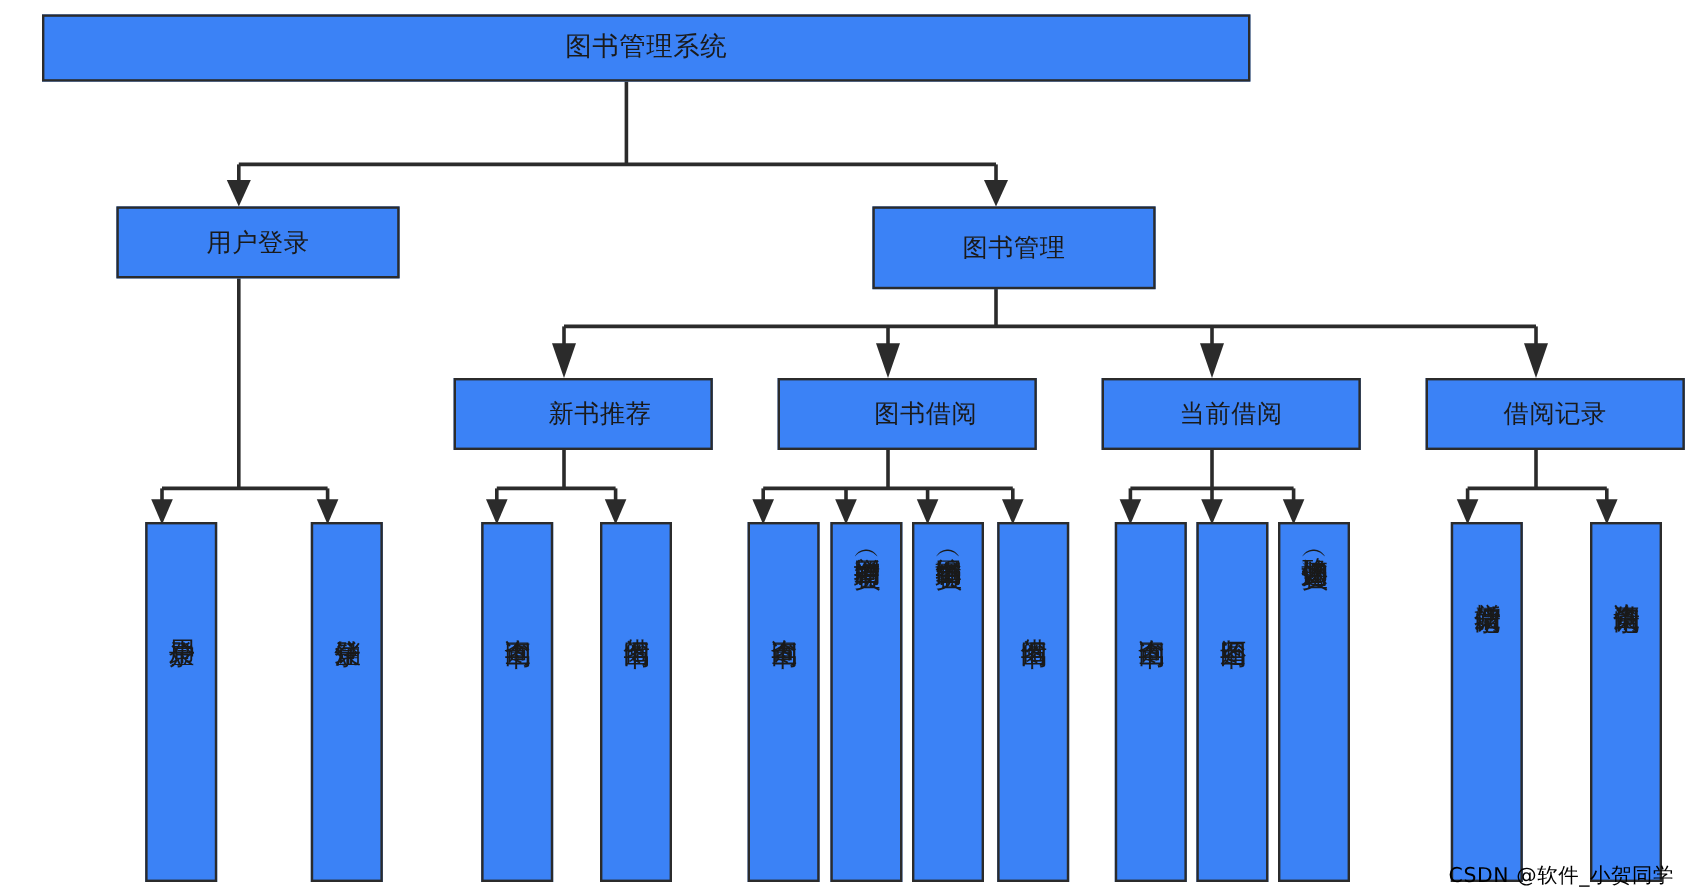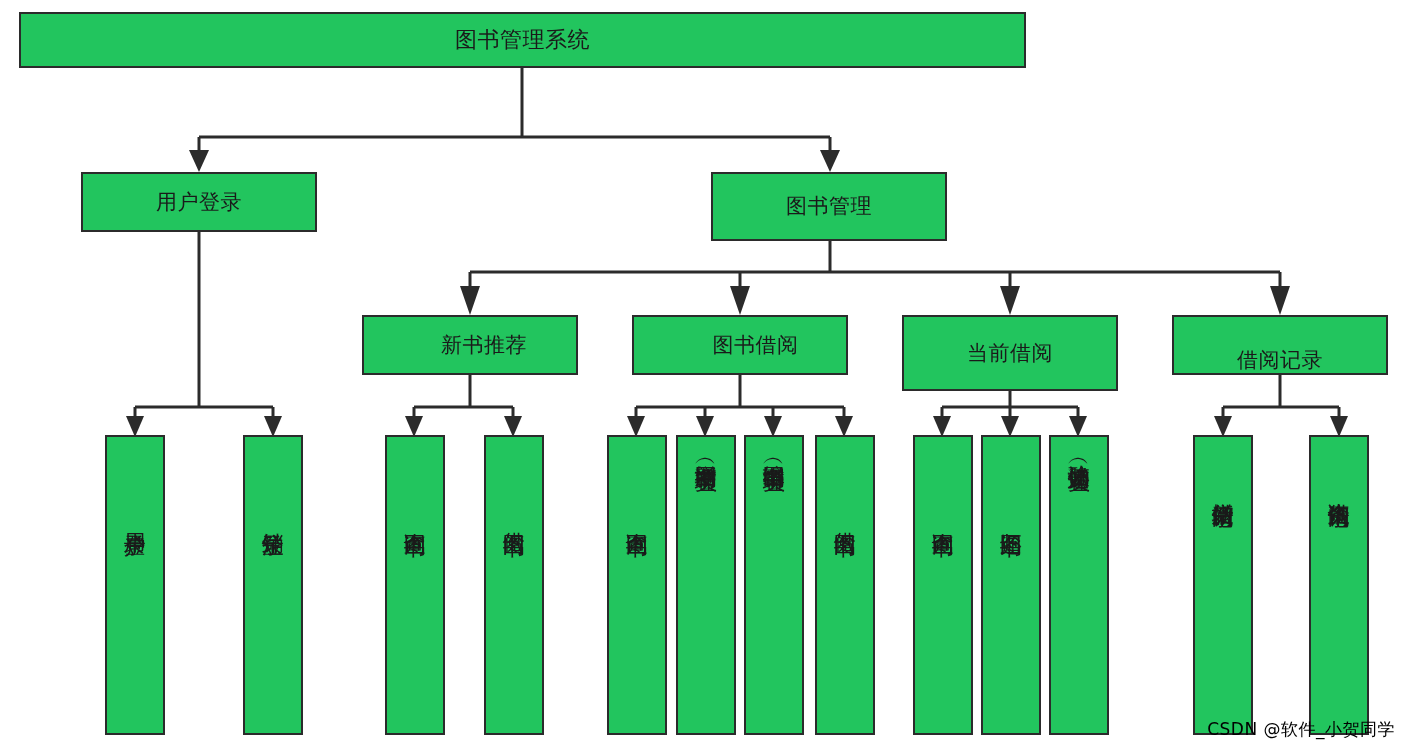--- a/index.html
+++ b/index.html
@@ -10,27 +10,28 @@
     font-family:"DejaVu Sans","Liberation Sans",sans-serif;
     overflow:hidden;
     position:relative;
   }
   #canvas{position:absolute;left:0;top:0;width:1405px;height:747px;}
   svg.wires{position:absolute;left:0;top:0;width:1405px;height:747px;pointer-events:none;}
 
   .node{
     position:absolute;
     box-sizing:border-box;
-    background:#22c55e;
+    background:#3b82f6;
     border:2.5px solid #2b2b2b;
     display:flex;
     align-items:center;
     justify-content:center;
     color:#1a1a1a;
     z-index:2;
+    margin-left:16px;
   }
   .node .lbl{
     display:block;
     text-align:center;
     line-height:1.18;
     letter-spacing:0.5px;
   }
   
   .node.h .lbl{font-size:21px;}
   .node.root .lbl{font-size:22px;}
@@ -156,25 +157,25 @@
   </div>
 
   <div class="node h" style="left:362px;top:315px;width:216px;height:60px;padding-left:28px;">
     <span class="lbl">新书推荐</span>
   </div>
 
   <div class="node h" style="left:632px;top:315px;width:216px;height:60px;padding-left:31px;">
     <span class="lbl">图书借阅</span>
   </div>
 
-  <div class="node h" style="left:902px;top:315px;width:216px;height:76px;">
+  <div class="node h" style="left:902px;top:315px;width:216px;height:60px;">
     <span class="lbl">当前借阅</span>
   </div>
 
-  <div class="node h" style="left:1172px;top:315px;width:216px;height:60px;align-items:flex-end;">
+  <div class="node h" style="left:1172px;top:315px;width:216px;height:60px;">
     <span class="lbl">借阅记录</span>
   </div>
 
   <div class="node v" style="left:105px;top:435px;width:60px;height:300px;padding-top:78px;">
     <span class="lbl">用户登录</span>
   </div>
 
   <div class="node v" style="left:243px;top:435px;width:60px;height:300px;padding-top:78px;">
     <span class="lbl">注销登录</span>
   </div>

